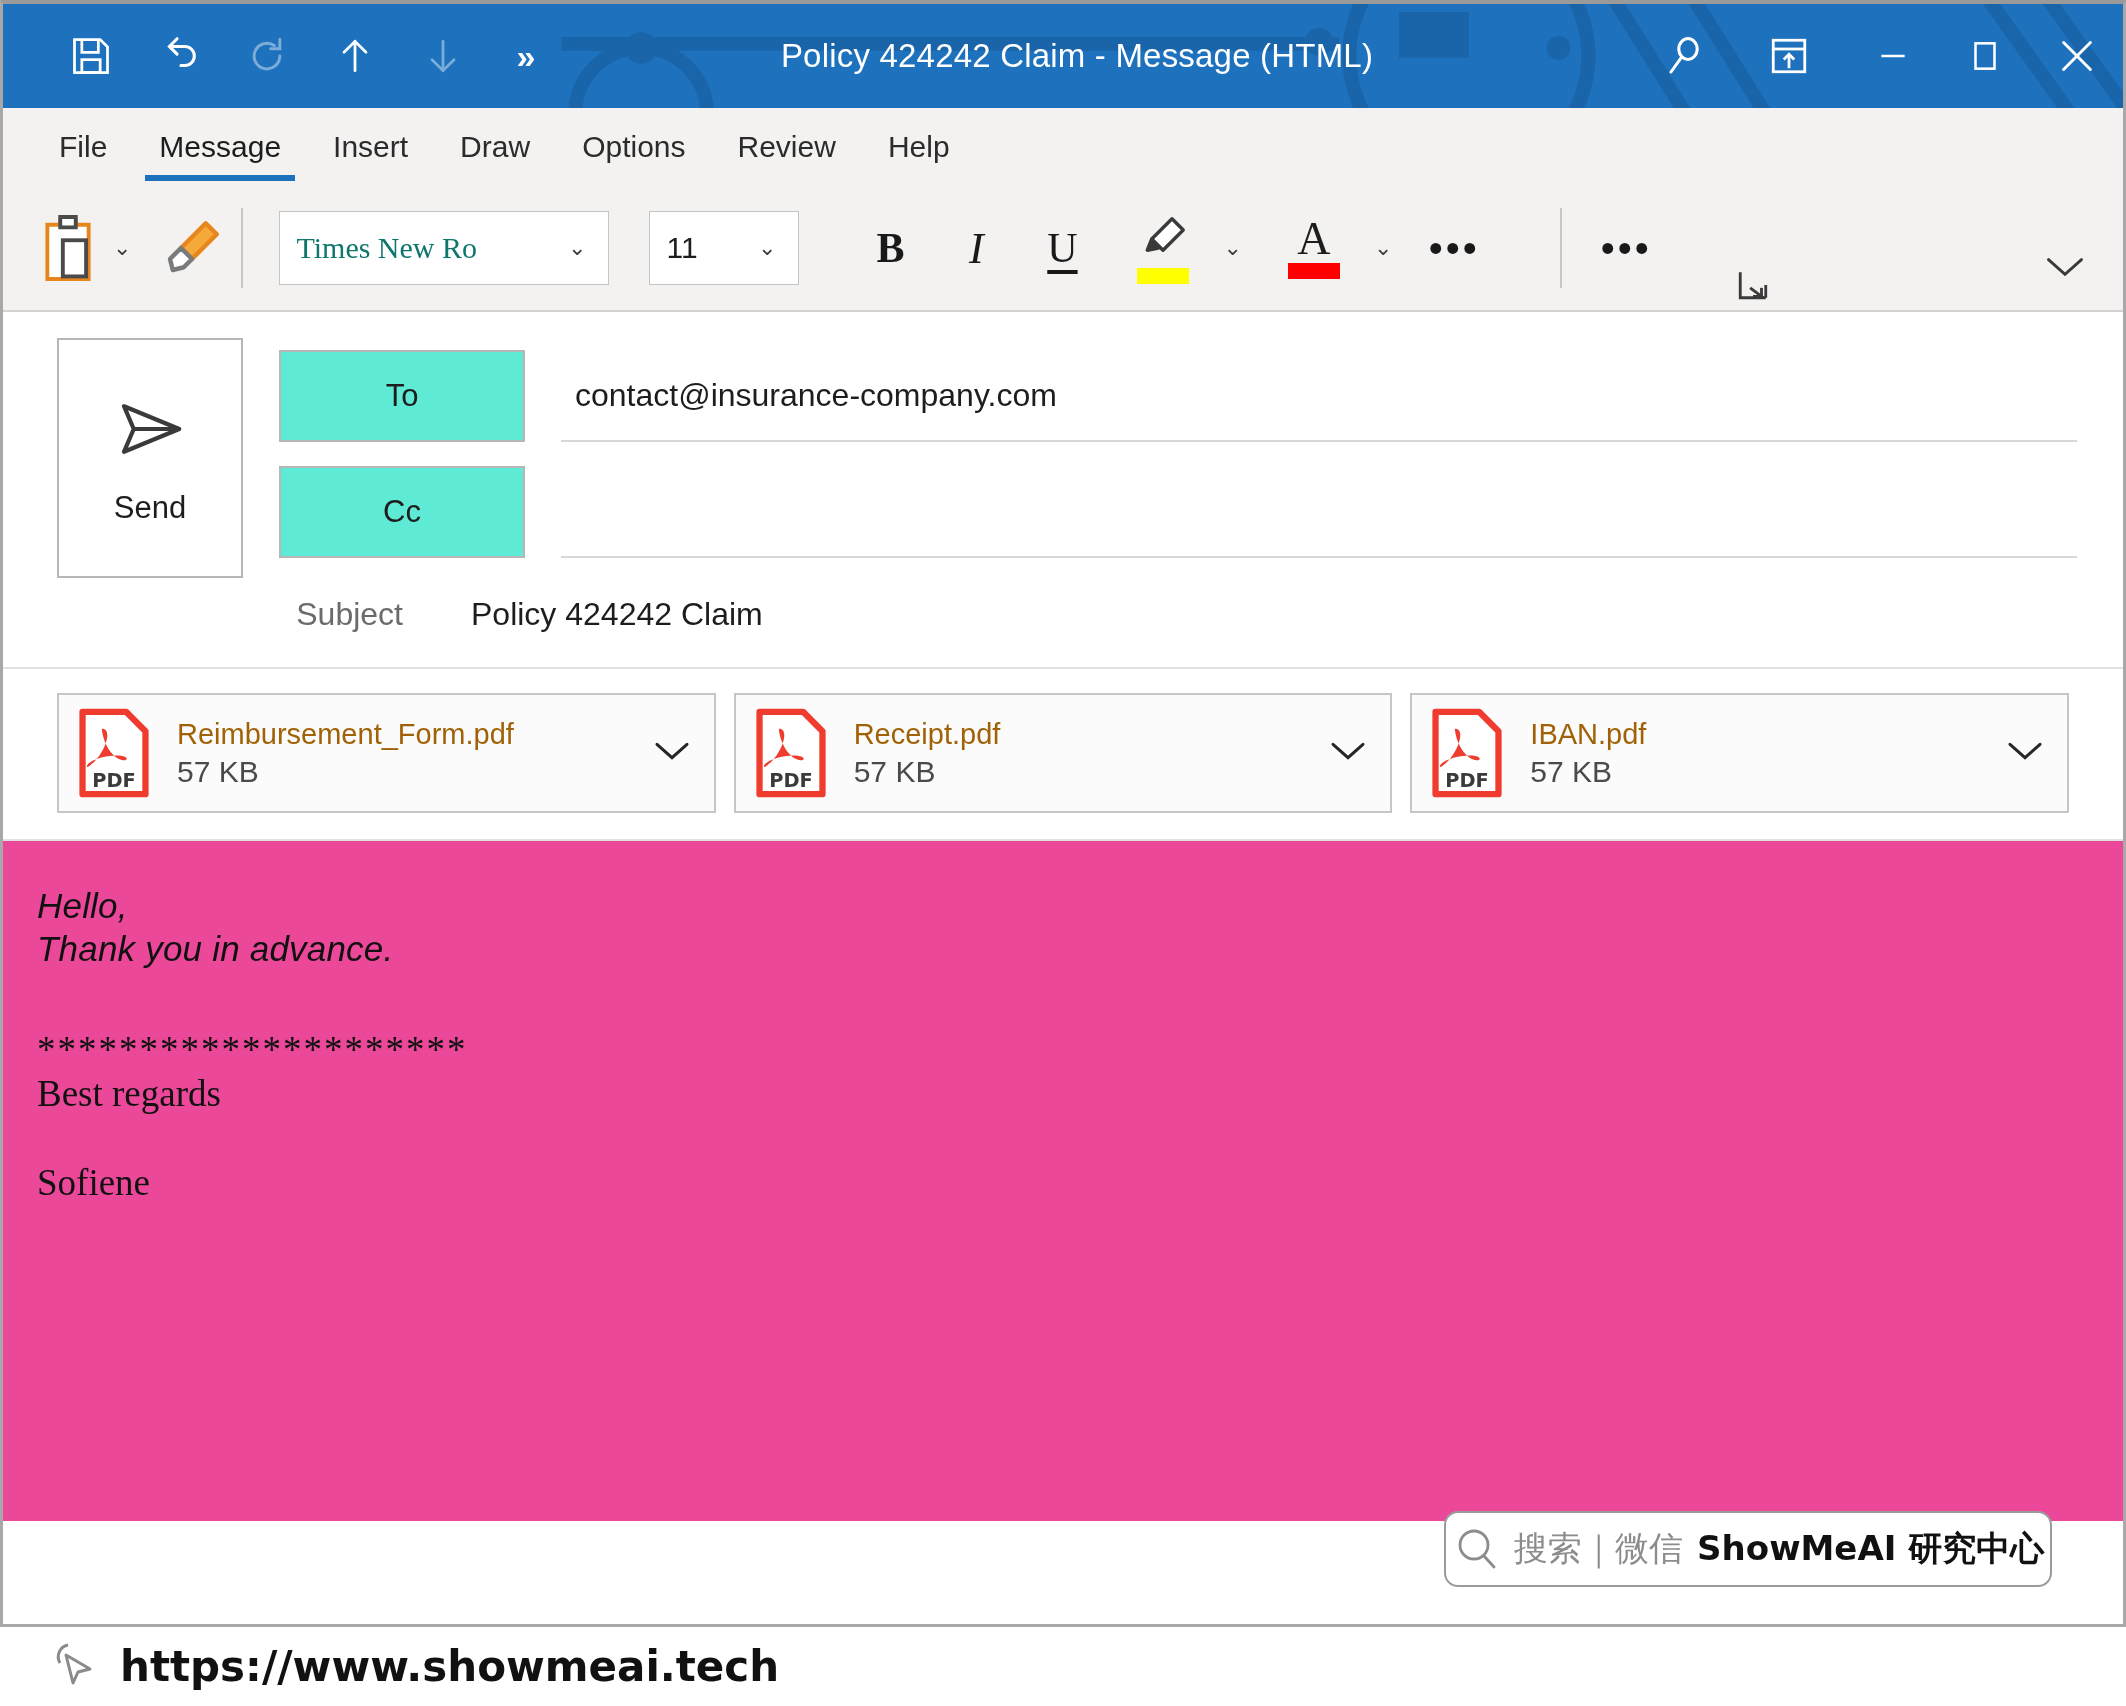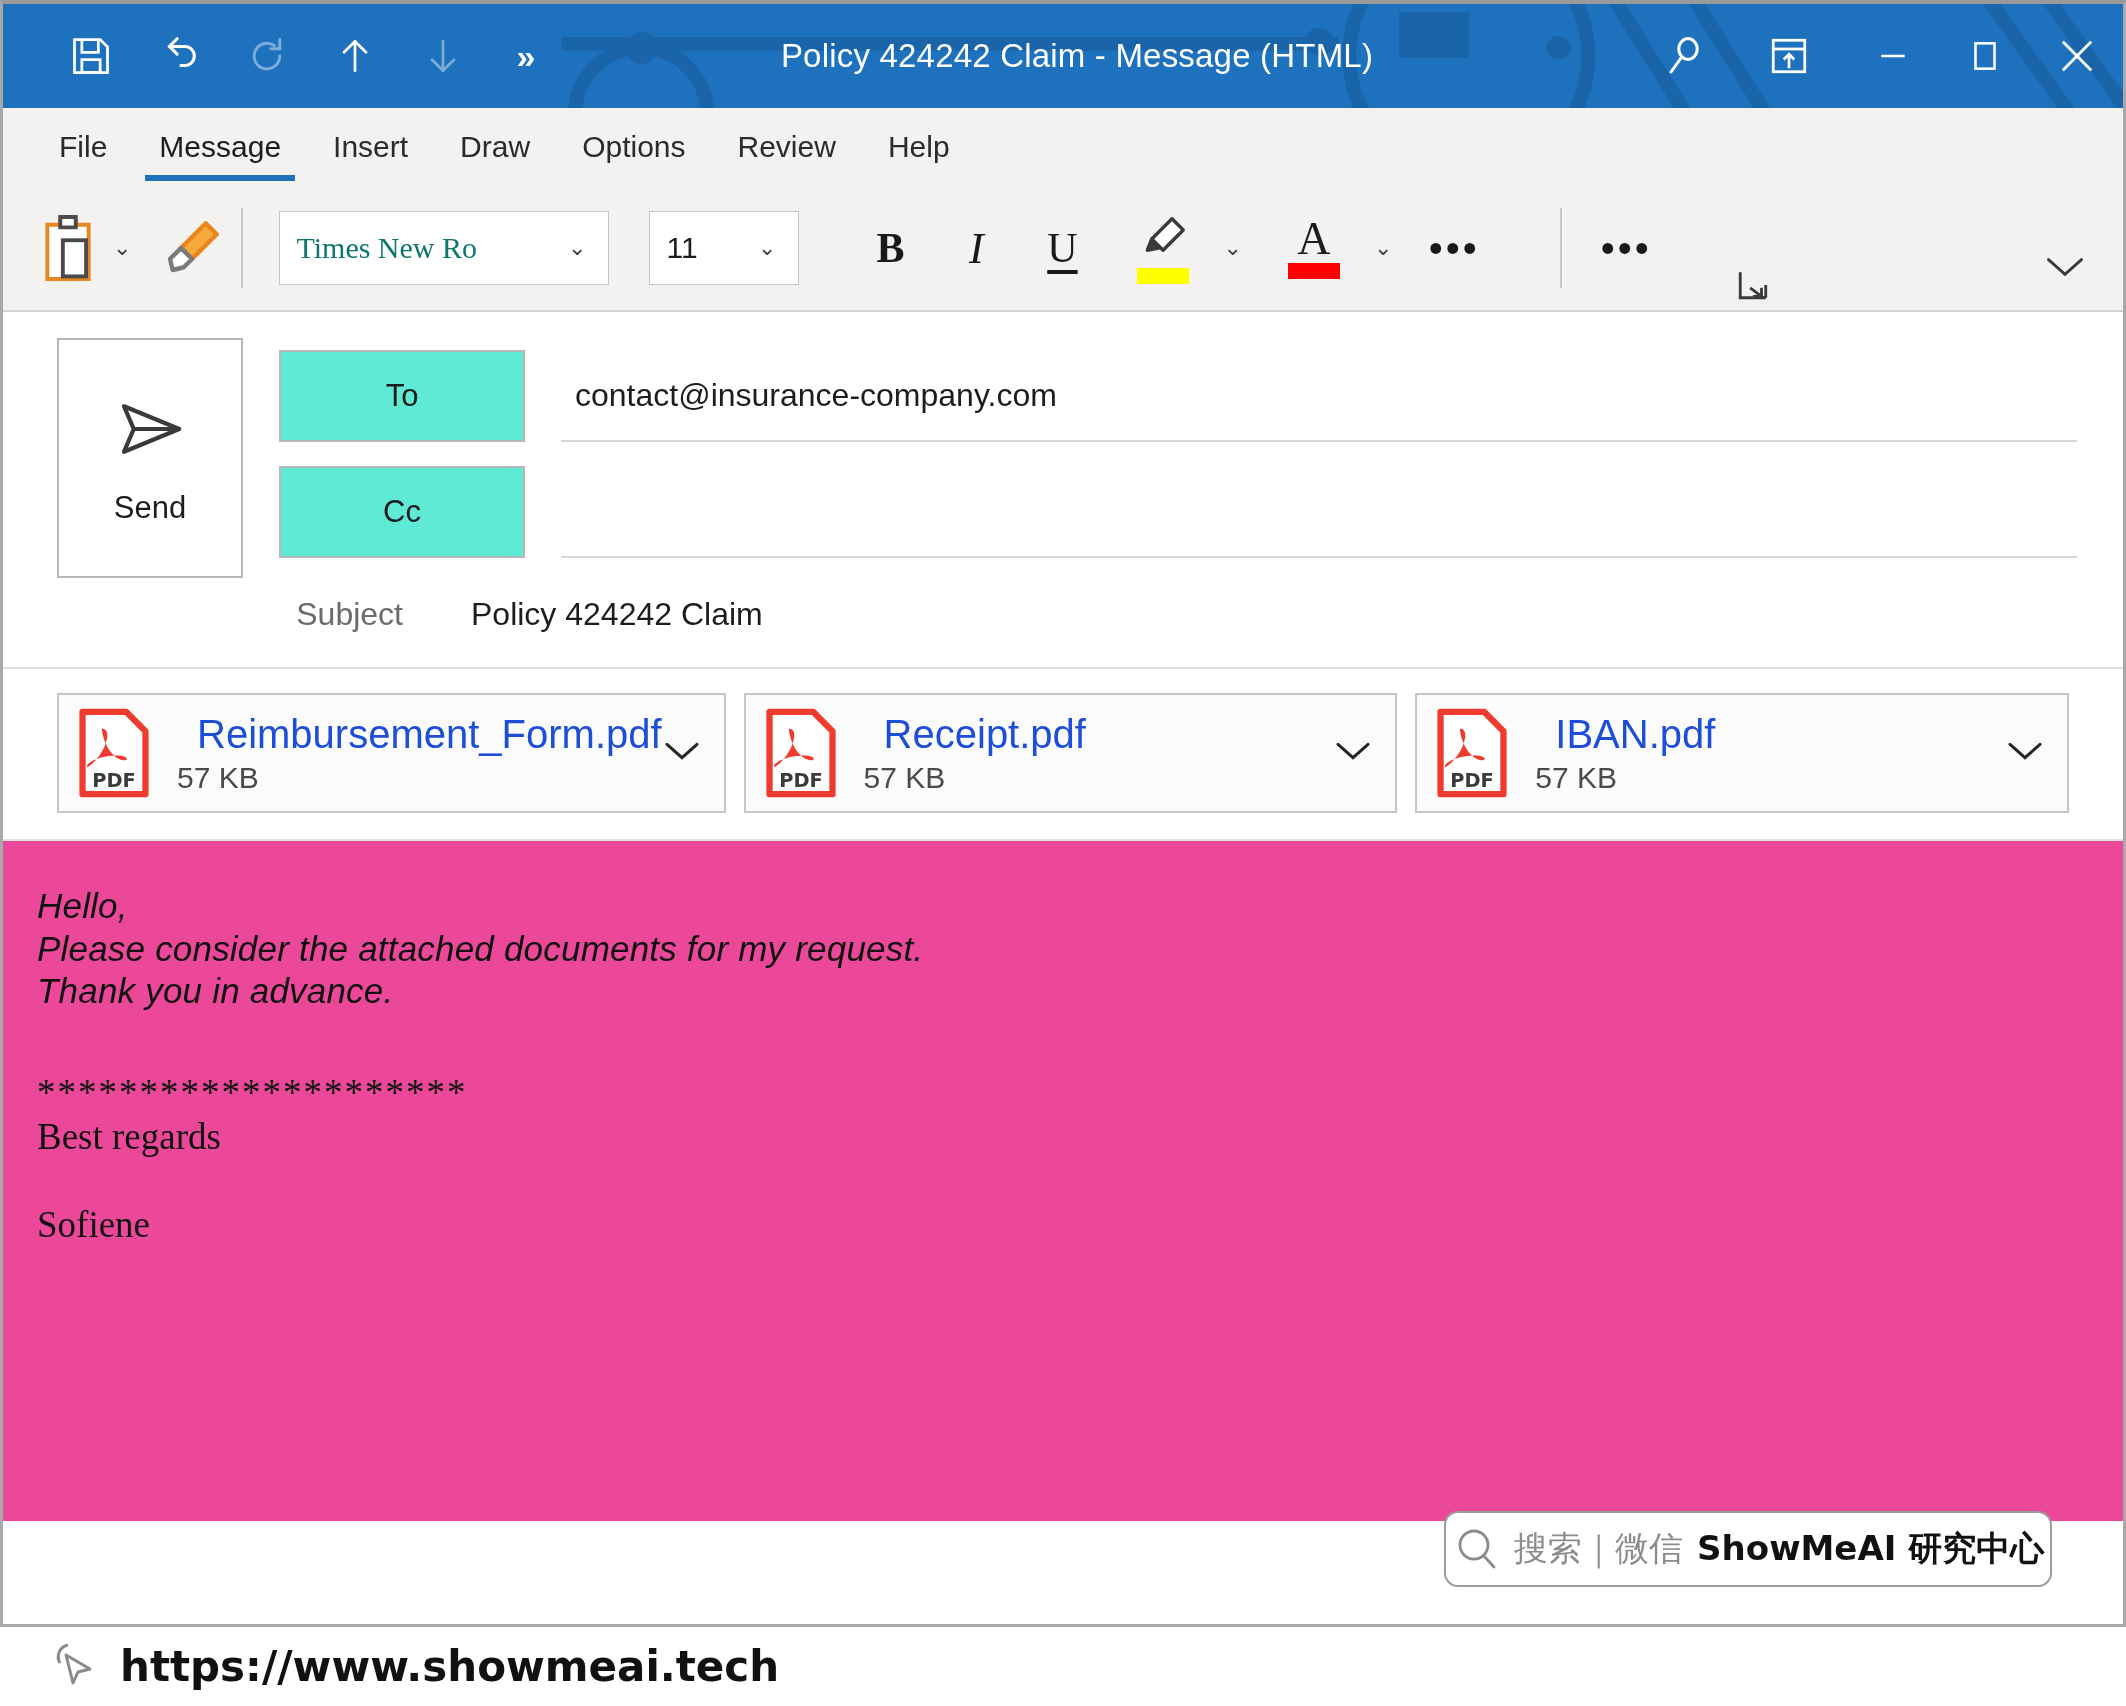--- a/index.html
+++ b/index.html
@@ -271,22 +271,22 @@
     padding: 0 16px 0 18px;
   }
   .pdf-icon { width: 74px; height: 92px; flex: none; }
   .attach-text {
     flex: 1;
     margin-left: 26px;
     display: flex; flex-direction: column; gap: 4px;
     overflow: hidden;
   }
   .attach-name {
-    font-size: 40px; color: #1d4ed8;
-    white-space: nowrap; overflow: hidden; margin-left: 20px;
+    font-size: 29px; color: #a16207;
+    white-space: nowrap; overflow: hidden;
   }
   .attach-size { font-size: 30px; color: #4a4a4a; }
   .attach-chev { flex: none; color: #262626; padding-right: 6px; }
 
   
   .mail-body {
     position: relative;
     padding: 44px 54px 0 34px;
     background: #ec4899;
     height: 680px;
@@ -631,21 +631,20 @@
         <div class="attach-chev">
           <svg width="40" height="26" viewBox="0 0 24 14" fill="none" stroke="currentColor" stroke-width="1.8" stroke-linecap="round">
               <polyline points="3,3 12,11 21,3"></polyline>
             </svg>
         </div>
       </div>
     </div>
 
     <div class="mail-body">
       <div class="body-italic">Hello,</div>
-      <div class="body-italic">Please consider the attached documents for my request.</div>
       <div class="body-italic">Thank you in advance.</div>
 
       <div class="stars">*********************</div>
       <div class="body-serif">Best regards</div>
       <div class="sig-gap"></div>
       <div class="body-serif">Sofiene</div>
     </div>
 
   </div>
 

